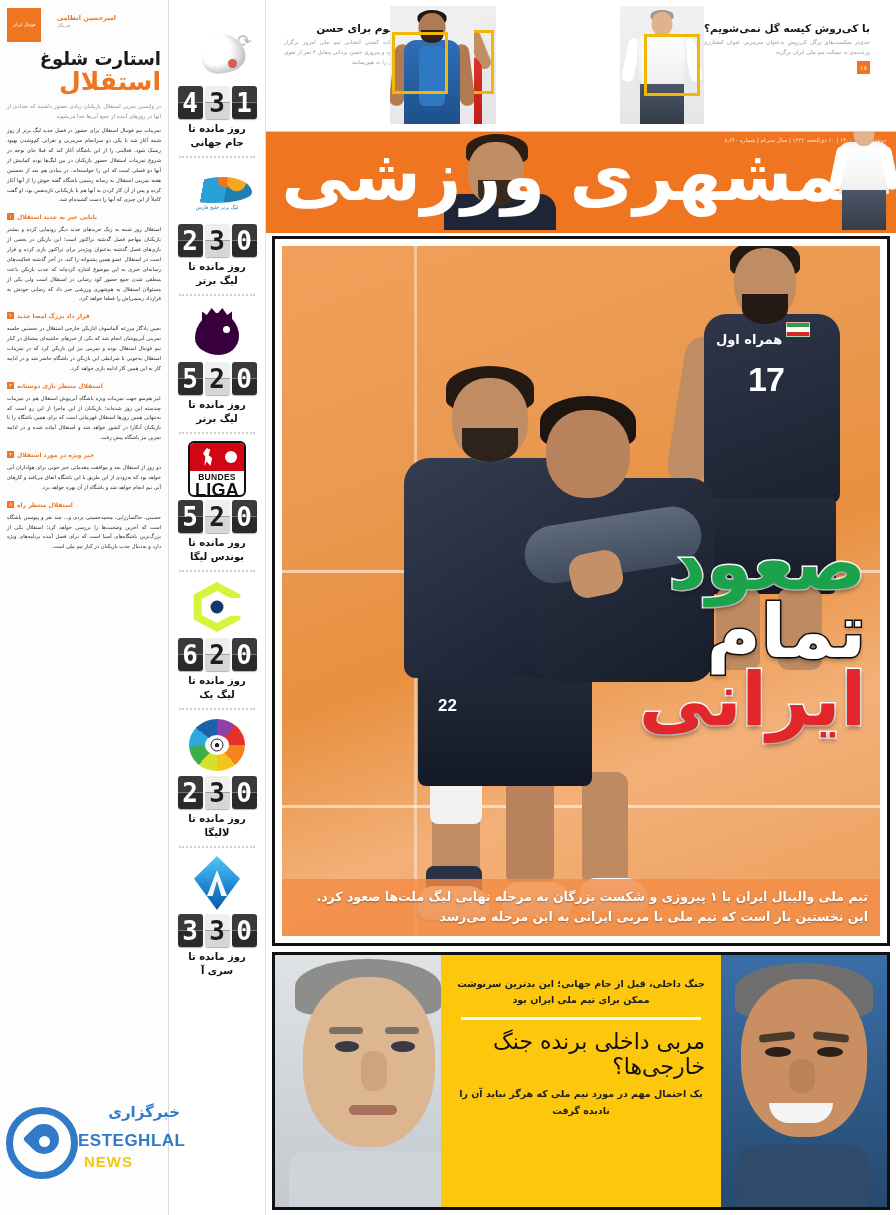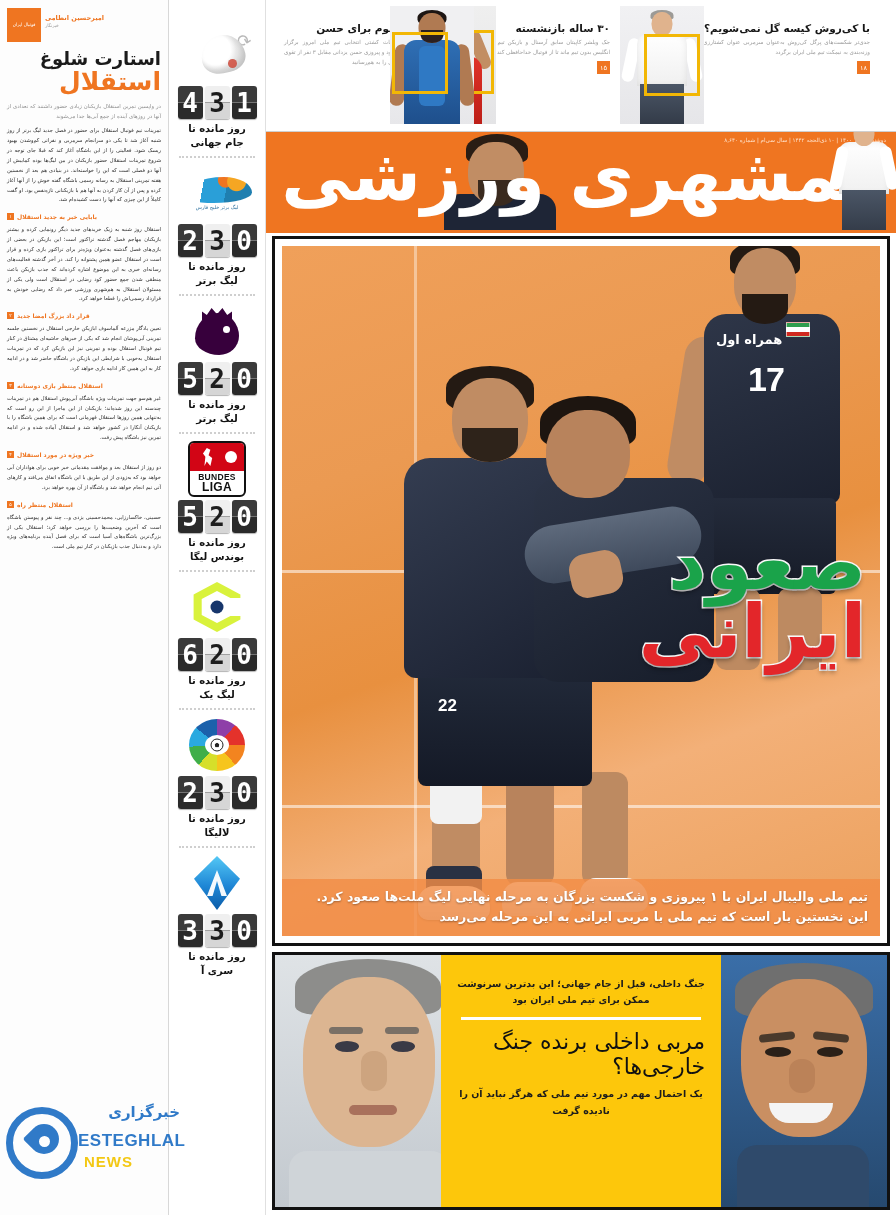--- a/index.html
+++ b/index.html
@@ -2,21 +2,21 @@
 <html lang="fa" dir="rtl"><head>
 <meta charset="utf-8">
 <style>
   *{box-sizing:border-box;margin:0;padding:0}
   html,body{background:#7a7a7a;}
   body{font-family:"DejaVu Sans","Liberation Sans",sans-serif;}
   .page{position:relative;width:896px;height:1215px;background:#ffffff;overflow:hidden;margin:0 auto;}
 
   
   .leftcol{position:absolute;left:0;top:0;width:168px;height:1215px;background:#fdfdfd;padding:8px 7px 0 7px;}
-  .op-head{display:flex;align-items:flex-start;justify-content:flex-end;gap:4px;height:36px;}
+  .op-head{display:flex;align-items:flex-start;justify-content:flex-end;gap:16px;height:36px;}
   .op-orange{width:34px;height:34px;background:#ef7521;color:#fff;font-size:4.5px;line-height:1.25;
              display:flex;align-items:center;justify-content:center;text-align:center;padding:2px;}
   .op-byline{text-align:left;padding-top:6px;}
   .op-byline .nm{font-size:6.5px;color:#ef7521;font-weight:bold;letter-spacing:.2px;}
   .op-byline .rl{font-size:4.5px;color:#9b9b9b;margin-top:1px;}
   .op-t1{font-size:18px;font-weight:bold;color:#1a1a1a;text-align:right;margin-top:4px;letter-spacing:-.5px;}
   .op-t2{font-size:25px;font-weight:bold;color:#ef7521;text-align:right;line-height:1.05;letter-spacing:-1px;}
   .op-lead{font-size:5.4px;line-height:1.85;color:#8f8f8f;text-align:justify;margin-top:6px;}
   .op-body{font-size:5.2px;line-height:1.9;color:#2b2b2b;text-align:justify;margin-top:5px;}
   .op-sec{margin-top:8px;}
@@ -64,21 +64,21 @@
      background:#37003c;clip-path:polygon(0 100%,0 35%,16% 62%,32% 8%,50% 55%,68% 8%,84% 62%,100% 35%,100% 100%);}
   .lg-epl .eye{position:absolute;right:13px;top:21px;width:7px;height:7px;border-radius:50%;background:#fff;}
   .lg-bl{width:58px;height:56px;border:2px solid #111;border-radius:6px;background:#fff;overflow:hidden;}
   .lg-bl .top{height:28px;background:#d20515;position:relative;}
   .lg-bl .top::before{content:"";position:absolute;left:12px;top:5px;width:12px;height:18px;background:#fff;
      clip-path:polygon(40% 0,70% 10%,55% 40%,85% 55%,70% 100%,40% 75%,20% 100%,28% 48%,8% 30%);}
   .lg-bl .top::after{content:"";position:absolute;right:7px;top:8px;width:12px;height:12px;border-radius:50%;
      background:#fff;}
   .lg-bl .b1,.lg-bl .b2{text-align:center;font-weight:bold;color:#111;letter-spacing:.3px;font-family:"Liberation Sans",sans-serif;}
   .lg-bl .b1{font-size:8.5px;margin-top:1px;}
-  .lg-bl .b2{font-size:12px;line-height:.95;}
+  .lg-bl .b2{font-size:18px;line-height:.95;}
   .lg-l1{width:52px;height:50px;position:relative;}
   .lg-l1 .hex{position:absolute;inset:0;background:#d9f23c;
      clip-path:polygon(50% 0,95% 25%,95% 75%,50% 100%,5% 75%,5% 25%);}
   .lg-l1 .cut{position:absolute;inset:9px;background:#fff;
      clip-path:polygon(50% 0,95% 25%,95% 75%,50% 100%,5% 75%,5% 25%);}
   .lg-l1 .cut2{position:absolute;right:-3px;top:16px;width:26px;height:18px;background:#fff;}
   .lg-l1 .ball{position:absolute;left:50%;top:50%;transform:translate(-50%,-50%);width:13px;height:13px;
      border-radius:50%;background:#17366b;}
   .lg-ll{width:56px;height:52px;position:relative;}
   .lg-ll .pie{position:absolute;inset:0;border-radius:50%;
@@ -486,25 +486,20 @@
           <div class="hair"></div>
           <div class="head"></div>
           <div class="armL"></div>
           <div class="armR"></div>
           <div class="shirt"></div>
           <div class="pants"></div>
         </div>
       <div class="frame-y" style="right:4px;top:28px;width:56px;height:62px;"></div>
     </div>
 
-    <div class="tz" style="right:286px;width:125px;">
-      <div class="tz-t">۳۰ ساله بازنشسته</div>
-      <div class="tz-d">جک ویلشر کاپیتان سابق آرسنال و بازیکن تیم ملی انگلیس بدون تیم ماند تا از فوتبال خداحافظی کند</div>
-      <div class="pg">۱۵</div>
-    </div>
     <div class="tz-photo" style="right:400px;">
       <div class="pl">
           <div class="cup"></div>
           <div class="cupg"></div>
           <div class="armL"></div>
           <div class="armR"></div>
           <div class="cap"></div>
           <div class="head"></div>
           <div class="torso"></div>
         </div>
@@ -589,20 +584,21 @@
             <div class="hA"></div>
             <div class="hAb"></div>
           <div class="hBh"></div>
             <div class="hB"></div>
           <div class="sleeve"></div>
             <div class="hand"></div>
         </div>
 
         <div class="head-wrap">
           <span class="hl g">صعود</span>
+          <span class="hl w">تمام</span>
           <span class="hl r">ایرانی</span>
         </div>
       </div>
       <div class="subhead">
         <p>تیم ملی والیبال ایران با ۱ پیروزی و شکست بزرگان به مرحله نهایی لیگ ملت‌ها صعود کرد. این نخستین بار است که تیم ملی با مربی ایرانی به این مرحله می‌رسد</p>
       </div>
     </div>
   </div>
 
   <div class="bottom">

